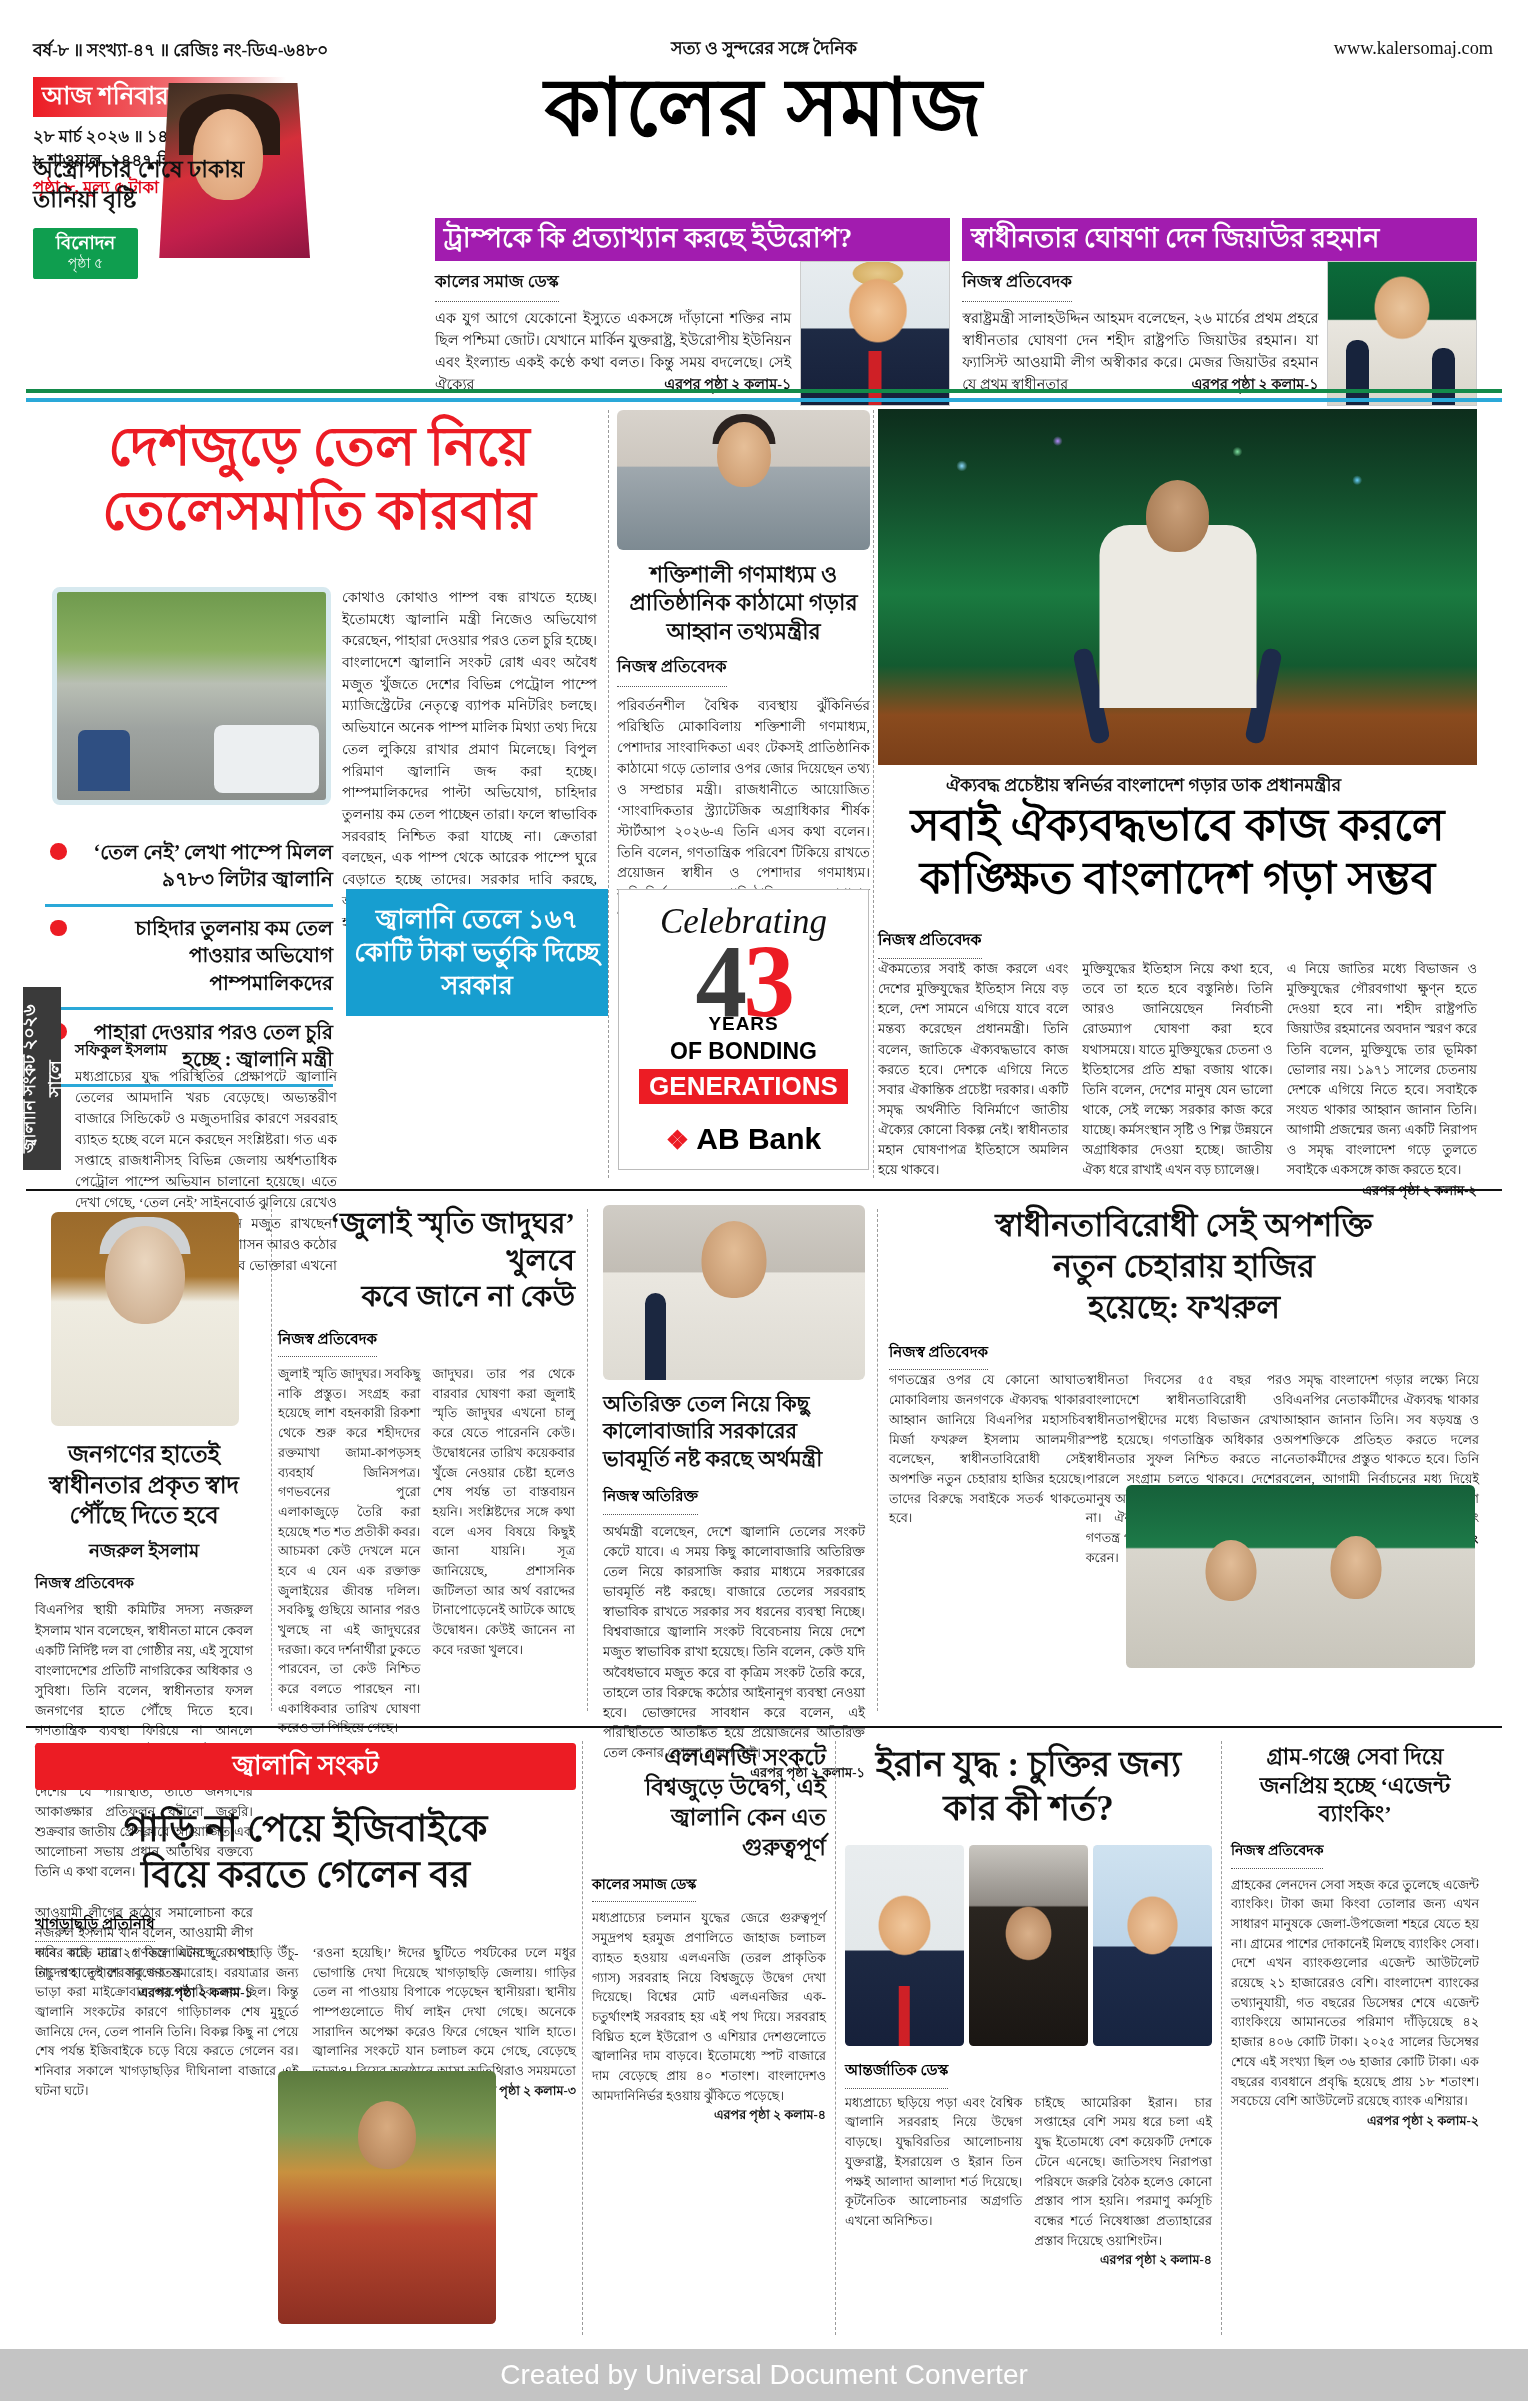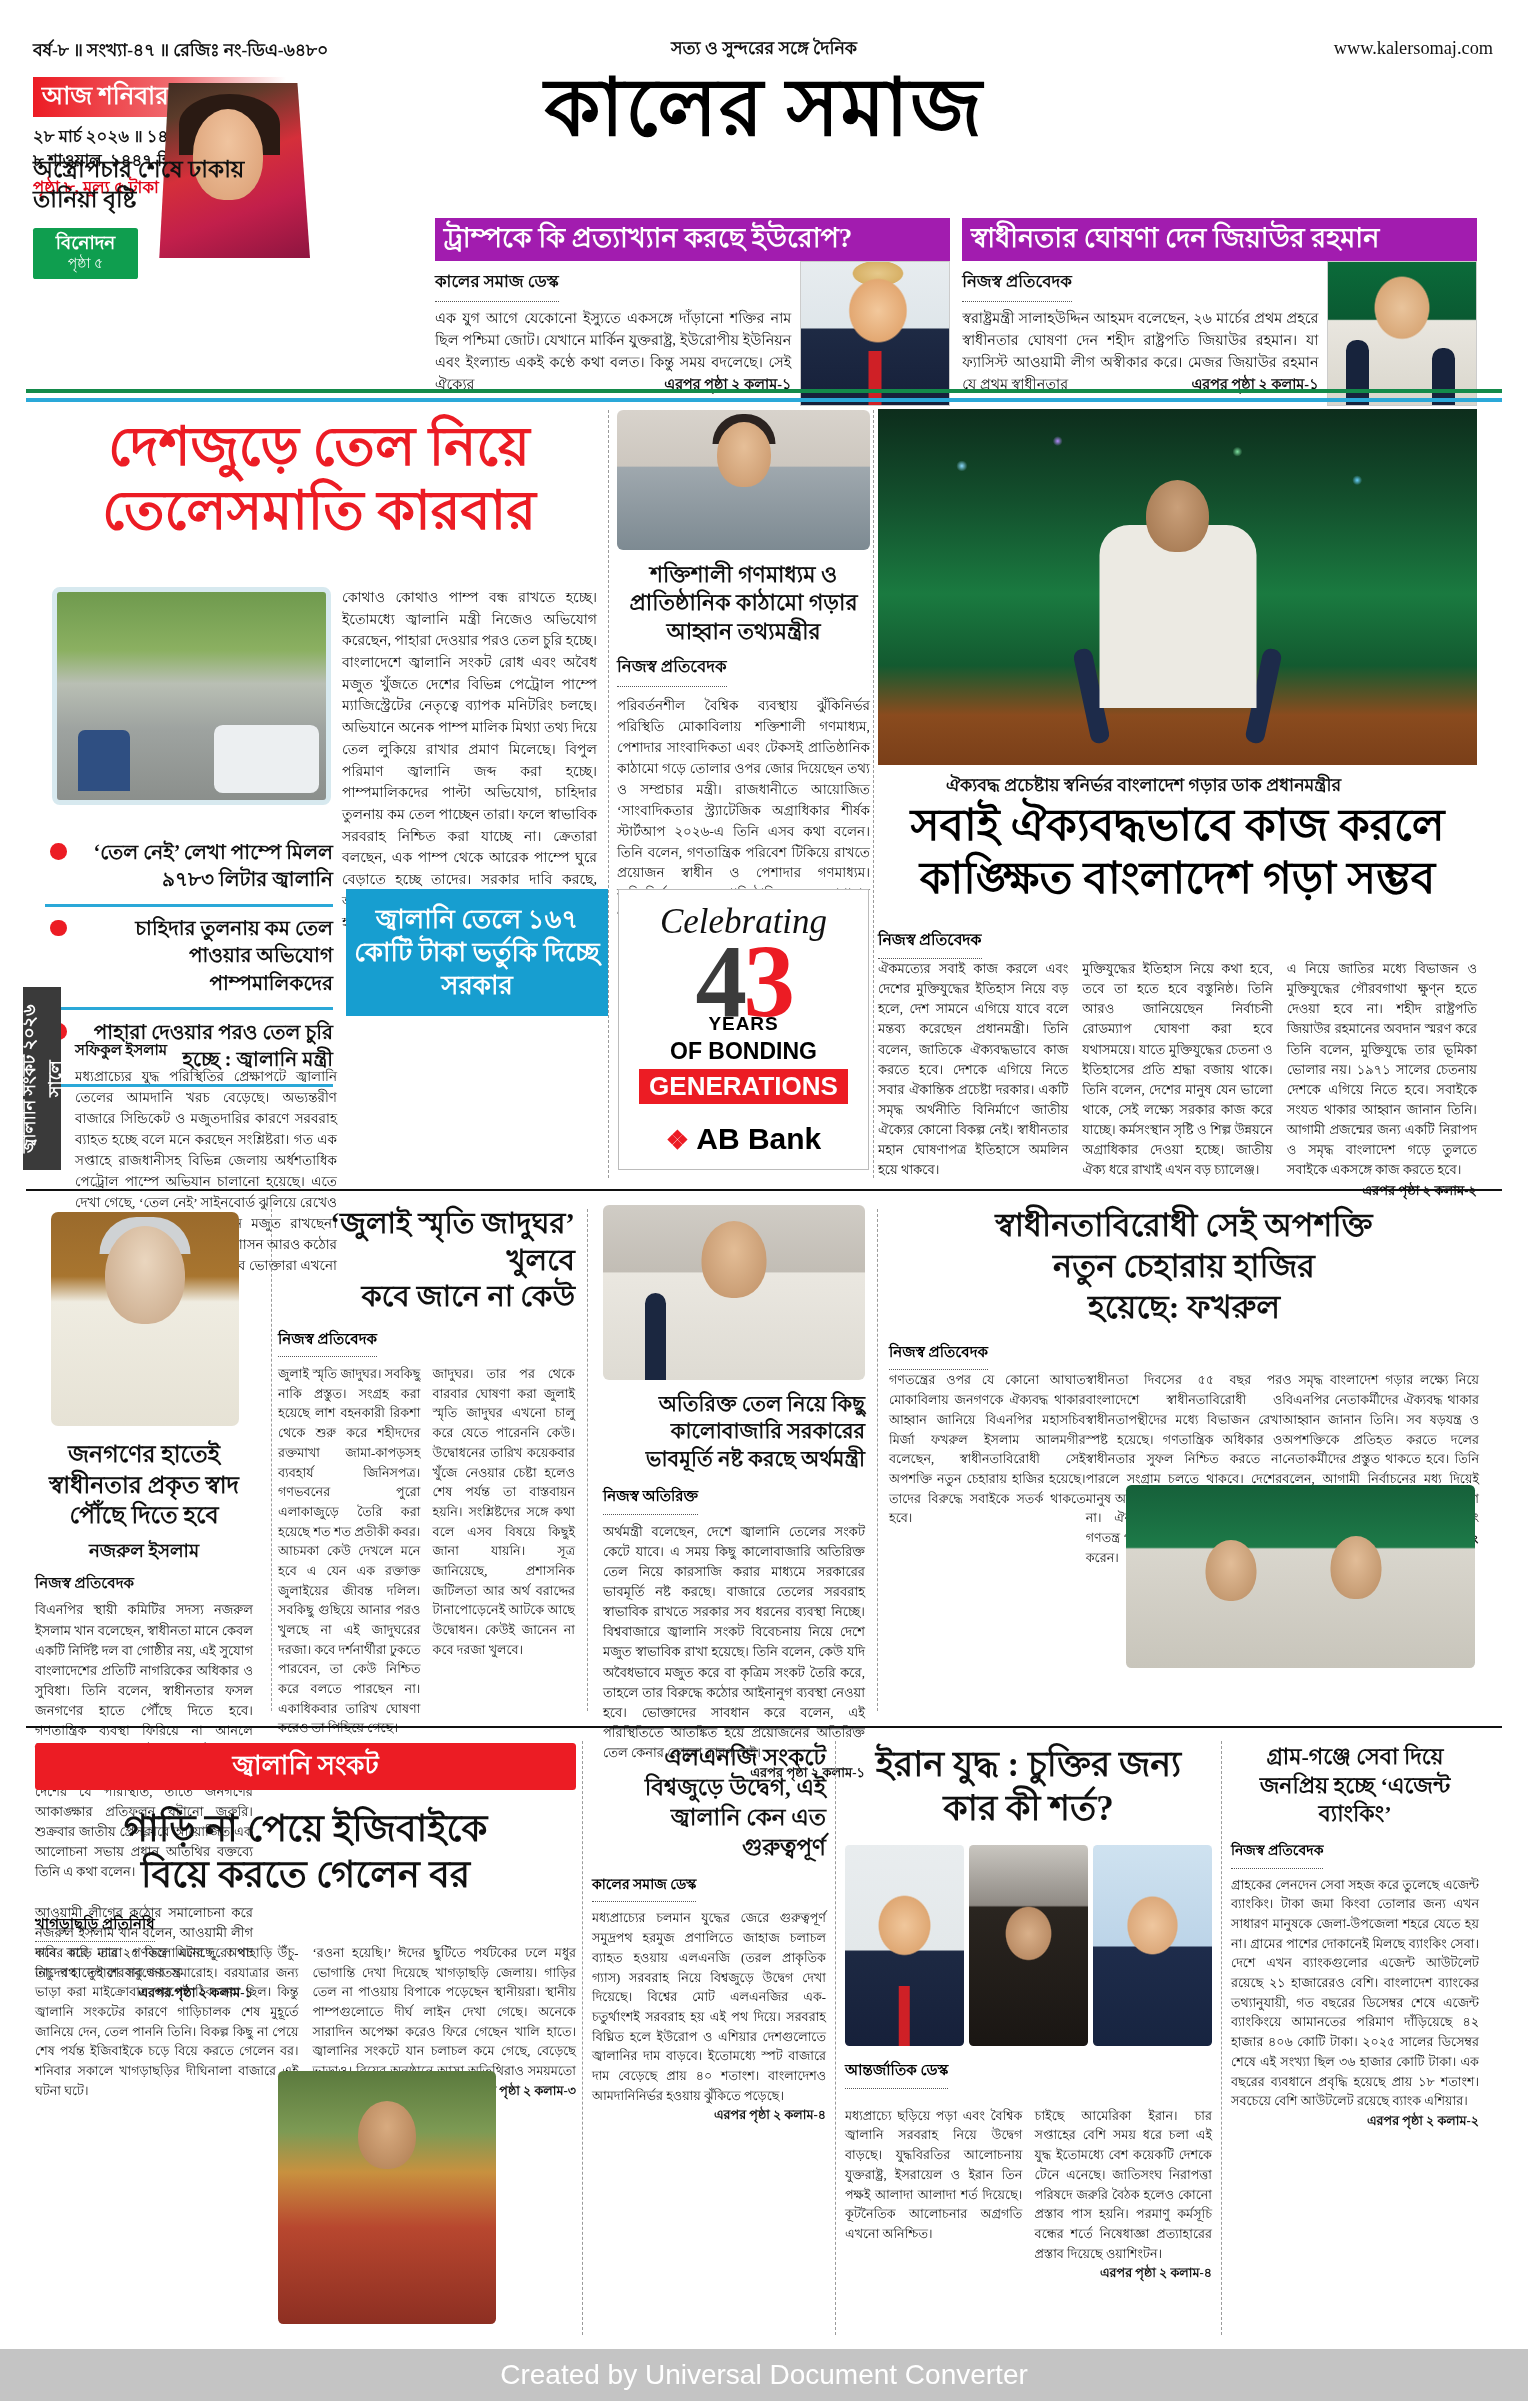--- a/index.html
+++ b/index.html
@@ -236,21 +236,21 @@
 
   .s2c { position:absolute; left:603px; top:1205px; width:262px; }
   .s2c-photo { width:262px; height:175px; border-radius:6.1px;
     background:linear-gradient(180deg,#d0ccc5 0%,#c2bdb5 38%,#eae7e0 39%,#dedbd3 100%);
     position:relative; }
   .s2c-photo::after { content:""; position:absolute; left:50%; top:15.7px; transform:translateX(-50%);
     width:65px; height:77px; border-radius:50% 50% 46% 46%;
     background:radial-gradient(ellipse at 50% 38%, #e3bd96 0%, #c79a71 78%, #ad8259 100%); }
   .s2c-photo::before { content:""; position:absolute; left:16%; bottom:0; width:21px; height:50%;
     background:#1b2740; border-radius:10.5px 10.5px 0 0; }
-  .s2c-head { text-align:right; font-size:21px; font-weight:bold; line-height:1.32; margin-top:10.5px; color:#111; }
+  .s2c-head { text-align:left; font-size:21px; font-weight:bold; line-height:1.32; margin-top:10.5px; color:#111; }
   .s2c-by { font-size:15px; font-weight:bold; border-bottom:1.7px dotted #555; padding-bottom:4.4px;
             display:inline-block; margin-top:10.5px; }
   .s2c-body { font-size:13px; line-height:1.55; text-align:justify; margin-top:7px; color:#111; }
 
   .s2d { position:absolute; left:889px; top:1205px; width:590px; }
   .s2d-head { text-align:center; font-size:32px; font-weight:bold; line-height:1.28; color:#111; }
   .s2d-by { font-size:15px; font-weight:bold; border-bottom:1.7px dotted #555; padding-bottom:4.4px;
             display:inline-block; margin-top:12.2px; }
   .s2d-cols { display:flex; margin-top:1px; }
   .s2d-cols div { flex:1; font-size:12.7px; line-height:1.55; text-align:justify; color:#111; }
@@ -303,21 +303,21 @@
   .pp1::after { content:""; position:absolute; left:50%; top:70%; transform:translateX(-50%);
       width:10.5px; height:30%; background:#cf2026; }
   .pp2 { background:
       radial-gradient(ellipse 30px 35px at 50% 44%, #d9b08a 0%, #bb8d66 74%, transparent 78%),
       linear-gradient(180deg,#c9c6c0 0%,#8f8a84 30%,#2a2520 31%,#1a1613 100%); }
   .pp3 { background:
       radial-gradient(ellipse 33px 38px at 50% 40%, #efc79f 0%, #dca97b 74%, transparent 78%),
       linear-gradient(180deg,#cfe2f0 0%,#bcd4e8 50%,#1e2c4b 51%,#172440 100%); }
   .s3c-by { font-size:15px; font-weight:bold; border-bottom:1.7px dotted #555;
             padding-bottom:4.4px; display:inline-block; margin-top:12.2px; }
-  .s3c-cols { display:flex; gap:12.2px; margin-top:18px; }
+  .s3c-cols { display:flex; gap:12.2px; margin-top:5px; }
   .s3c-cols div { flex:1; font-size:12.7px; line-height:1.55; text-align:justify; color:#111; }
 
   .s3d { position:absolute; left:1231px; top:1743px; width:248px; }
   .s3d-head { text-align:center; font-size:22px; font-weight:bold; line-height:1.3; color:#111; }
   .s3d-by { font-size:14px; font-weight:bold; border-bottom:1.7px dotted #555;
             padding-bottom:4.4px; display:inline-block; margin-top:10.5px; }
   .s3d-body { font-size:12.7px; line-height:1.55; text-align:justify; margin-top:7px; color:#111; }
 
   
   .watermark {

